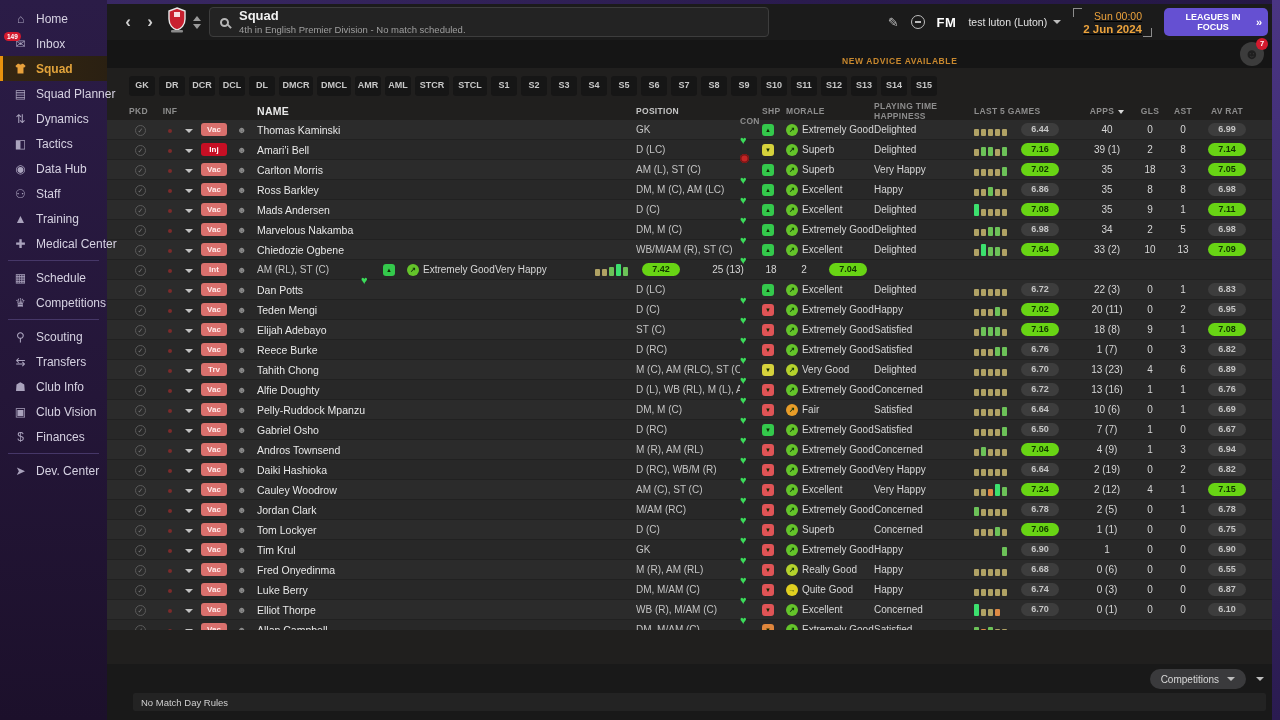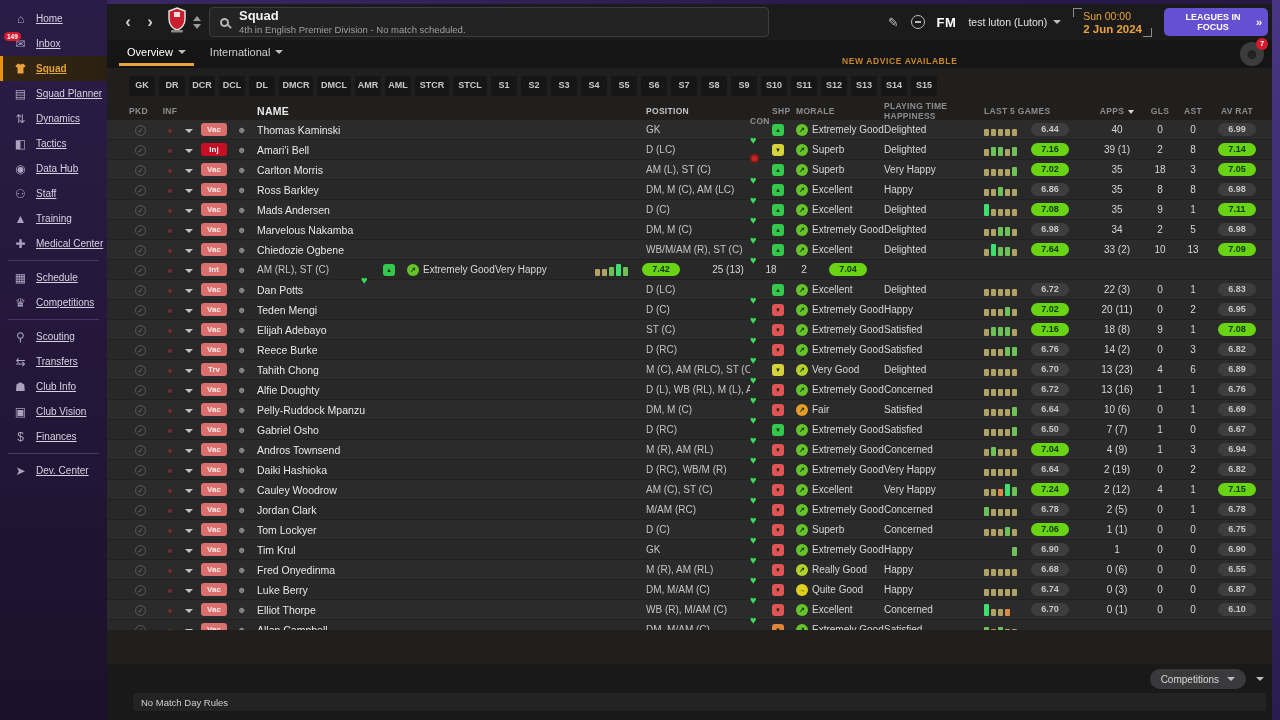--- a/index.html
+++ b/index.html
@@ -9,21 +9,21 @@
   .window { position:relative; width:1280px; height:720px; }
 
   
   .sidebar { position:absolute; left:0; top:0; width:107px; height:720px;
     background:linear-gradient(180deg,#2b1c47 0%,#241638 55%,#1c102b 100%);
     padding-top:6px; z-index:5; }
   .sb-item { position:relative; display:flex; align-items:center; height:25px;
     padding-left:12px; cursor:pointer; }
   .sb-icon { position:relative; width:17px; font-size:12px; color:#aaa3bd; text-align:center; flex:none; }
   .sb-icon svg { width:13px; height:13px; display:block; margin:0 auto; }
-  .sb-label { margin-left:7px; font-size:10px; color:#d6d2e2; white-space:nowrap;text-decoration:underline; }
+  .sb-label { margin-left:7px; font-size:12px; color:#d6d2e2; white-space:nowrap; }
   .sb-item.active { background:linear-gradient(90deg,#352611,#2a2012); border-left:3px solid #e8920e; padding-left:9px; }
   .sb-item.active .sb-label { color:#e2a33b; font-weight:bold; }
   .sb-badge { position:absolute; top:-5px; left:-8px; background:#d41a2e; color:#fff;
     font-size:6.5px; font-weight:bold; border-radius:7px; padding:1px 3px; line-height:1.2; }
   .sb-div { height:1px; background:#463768; margin:4px 8px; }
 
   
   .main { position:absolute; left:107px; top:0; right:0; bottom:0; }
   .edge { position:absolute; right:0; top:0; bottom:0; width:8px;
     background:linear-gradient(180deg,#4a3583,#2a1b50); z-index:9; }
@@ -41,21 +41,21 @@
     transform:rotate(45deg); right:-5px; bottom:-2px; }
   .tb-title { font-size:13px; font-weight:bold; color:#f2f2f2; line-height:1.1; }
   .tb-sub { font-size:9.5px; color:#9f9f9f; margin-top:1px; }
   .hdr-right { display:flex; align-items:center; margin-left:auto; gap:12px; }
   .ic-grey { color:#bdbdbd; font-size:13px; cursor:pointer; }
   .globe { width:14px; height:14px; border:1.5px solid #bdbdbd; border-radius:50%; position:relative; cursor:pointer; }
   .globe::after { content:''; position:absolute; left:3px; right:3px; top:5px; height:1.5px; background:#bdbdbd; }
   .fm-logo { color:#fff; font-weight:bold; font-size:13px; letter-spacing:0.5px; }
   .mgr { display:flex; align-items:center; gap:6px; color:#e2e2e2; font-size:10.5px; cursor:pointer; }
   .chev { width:0; height:0; border-left:4px solid transparent; border-right:4px solid transparent; border-top:4px solid #bdbdbd; display:inline-block; }
-  .datebox { position:relative; text-align:left; padding:2px 10px; cursor:pointer; }
+  .datebox { position:relative; text-align:right; padding:2px 10px; cursor:pointer;text-decoration:underline; }
   .datebox::before { content:''; position:absolute; left:0; top:0; width:8px; height:8px; border-left:1.5px solid #8d8d8d; border-top:1.5px solid #8d8d8d; }
   .datebox::after { content:''; position:absolute; right:0; bottom:0; width:8px; height:8px; border-right:1.5px solid #8d8d8d; border-bottom:1.5px solid #8d8d8d; }
   .date1 { color:#eda33c; font-size:10.5px; }
   .date2 { color:#eda33c; font-size:11.5px; font-weight:bold; margin-top:1px; }
   .leagues { background:#6550d2; border-radius:5px; color:#fff; font-size:9px; font-weight:bold;
     width:104px; padding:4px 6px 4px 10px; display:flex; align-items:center; gap:4px; text-align:center; cursor:pointer; }
   .leagues .dbl { font-size:11px; margin-left:auto; }
   .dl-count { position:absolute; right:14px; top:38px; color:#cfcfcf; font-size:9px; display:flex; gap:3px; align-items:center; }
 
   .subbar { height:28px; background:#151515; display:flex; align-items:flex-start; position:relative; }
@@ -79,21 +79,21 @@
   .eye::after { content:''; position:absolute; left:2.5px; top:1px; width:3px; height:3px; background:#c8c8c8; border-radius:50%; }
   .tb-right { margin-left:auto; display:flex; gap:10px; }
   .btn-pill { background:#4a4a4c; border-radius:13px; height:22px; display:flex; align-items:center; gap:8px; padding:0 12px; color:#e2e2e2; font-size:10px; cursor:pointer; }
   .btn-pill .sep { width:1px; height:14px; background:#5f5f61; }
 
   .postabs { display:flex; gap:4px; padding:8px 0 0 22px; height:28px; }
   .postab { background:#161616; border-radius:3px; color:#c8c8c8; font-size:9px; font-weight:bold;
     padding:4px 0; width:26px; text-align:center; cursor:pointer; }
   .postab.wide { width:34px; }
 
-  .thead, .trow { display:flex; align-items:center; padding-left:22px; padding-right:16px; }
+  .thead, .trow { display:flex; align-items:center; padding-left:22px; padding-right:26px; }
   .thead { height:18px; margin-top:6px; color:#8d8d8d; font-size:8.5px; font-weight:bold; letter-spacing:0.3px; }
   .rows { height:510px; overflow:hidden; }
   .trow { height:20px; font-size:10px; color:#d6d6d6; cursor:pointer; }
   .trow:nth-child(odd) { background:#2b2b2b; }
   .trow:nth-child(even) { background:#282828; }
   .trow { border-bottom:1px solid #212121; }
 
   .c-pkd{width:30px;} .c-inf{width:22px;text-align:center;} .c-chev{width:20px;}
   .c-tag{width:36px;} .c-face{width:20px;color:#8a8a8a;font-size:9px;}
   .c-name{flex:1;color:#e8e8e8;font-size:10.5px;white-space:nowrap;overflow:hidden;}
@@ -259,30 +259,20 @@
           <span class="dbl">»</span>
         </span>
       </div>
       <span class="dl-count">
         <span>↓</span>
         <span>2</span>
       </span>
     </div>
 
     <div class="subbar">
-      <div class="tabs" id="view-tabs">
-          <div class="tab active">
-            <span>Overview</span>
-            <span class="chev"></span>
-          </div>
-          <div class="tab">
-            <span>International</span>
-            <span class="chev"></span>
-          </div>
-        </div>
       <div class="advice">
         <div class="advice-title">NEW ADVICE AVAILABLE</div>
         <div class="advice-text">Player Progression Observations, Head Coach Support, Current Ability Changes</div>
       </div>
       <div class="avatar">☻
         <span class="avatar-badge">7</span>
       </div>
     </div>
 
     <div class="content">
@@ -705,21 +695,21 @@
             <span class="c-l5">
               <span class="bars">
                 <span class="bar" style="background: rgb(176, 162, 100); height: 7px;"></span>
                 <span class="bar" style="background: rgb(176, 162, 100); height: 7px;"></span>
                 <span class="bar" style="background: rgb(176, 162, 100); height: 7px;"></span>
                 <span class="bar" style="background: rgb(108, 194, 88); height: 9px;"></span>
                 <span class="bar" style="background: rgb(108, 194, 88); height: 9px;"></span>
               </span>
               <span class="pill">6.76</span>
             </span>
-            <span class="c-apps">14 (2)</span>
+            <span class="c-apps">1 (7)</span>
             <span class="c-gls">0</span>
             <span class="c-ast">3</span>
             <span class="c-av">
               <span class="pill">6.82</span>
             </span>
           </div>
           <div class="trow">
             <span class="c-pkd"><span class="pkd-circle">✓</span></span>
             <span class="c-inf"><span class="inf-dot"></span></span>
             <span class="c-chev"><span class="row-chev"></span></span>

